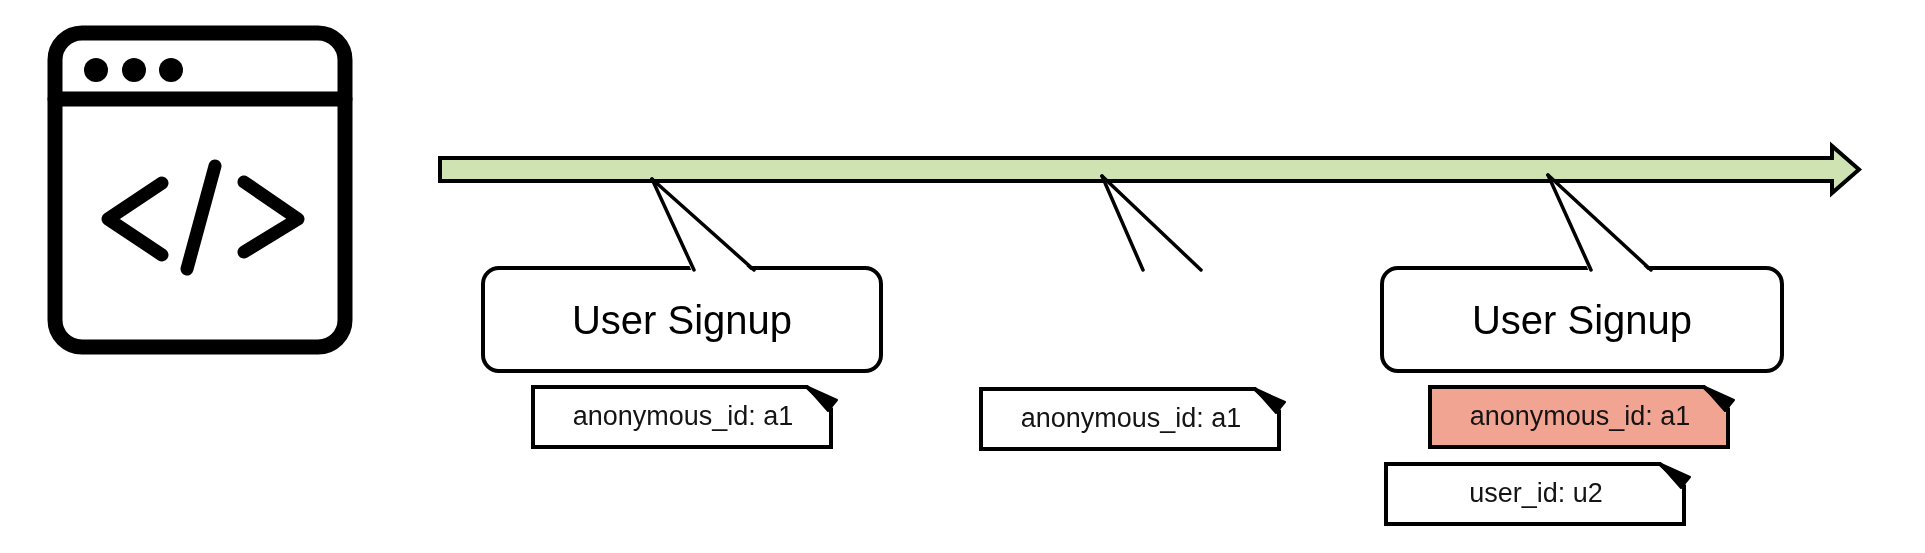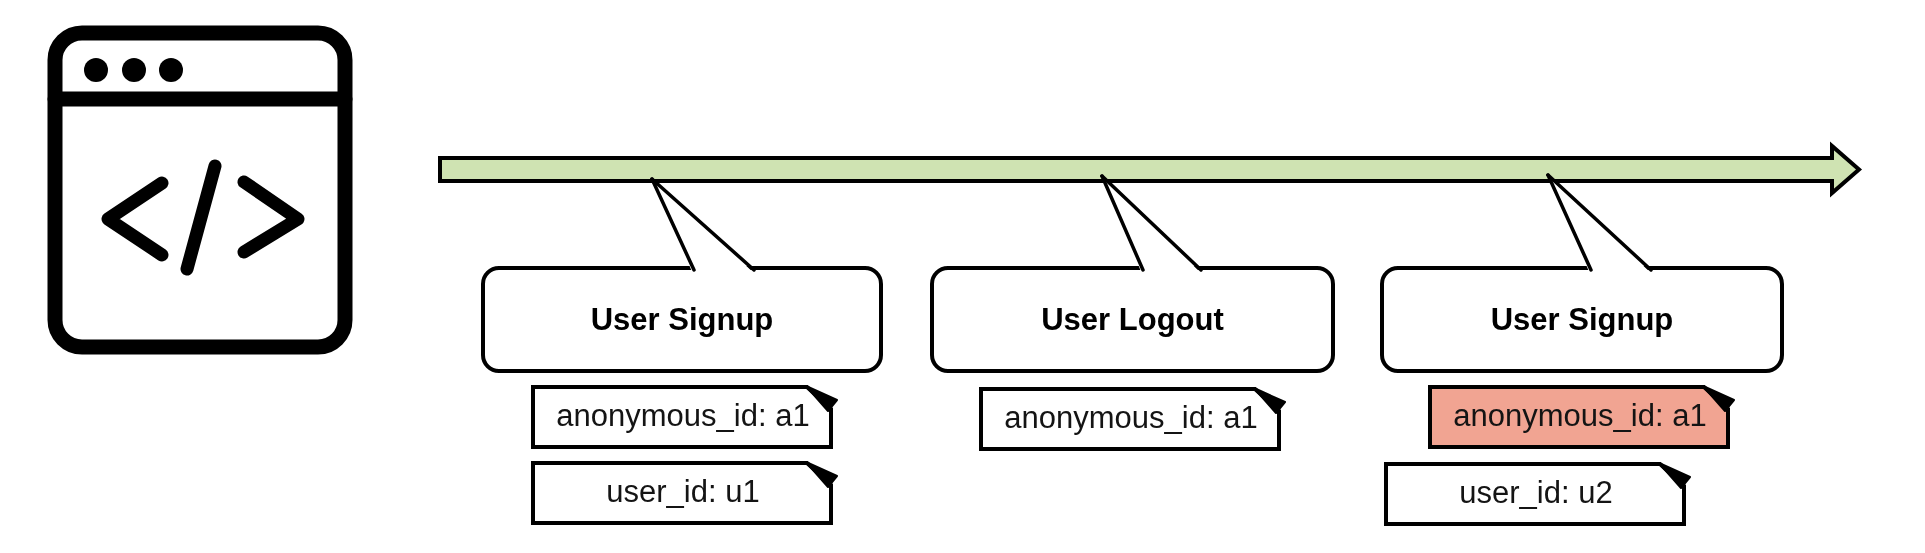--- a/index.html
+++ b/index.html
@@ -18,39 +18,39 @@
   .icon-stroke{fill:none;stroke:#000;stroke-width:15;stroke-linecap:round;stroke-linejoin:round;}
   .icon-glyph{fill:none;stroke:#000;stroke-width:13;stroke-linecap:round;stroke-linejoin:round;}
   .icon-dot{fill:#000;stroke:none;}
 
   
   .callout{
     position:absolute;top:266px;height:107px;box-sizing:border-box;
     background:#fff;border:4px solid #000;border-radius:18px;
     display:flex;align-items:center;justify-content:center;z-index:2;
   }
-  .callout .title{font-size:31px;font-weight:bold;line-height:1;letter-spacing:0px;}
+  .callout .title{font-size:40px;font-weight:normal;line-height:1;letter-spacing:0px;}
   .b1{left:481px;width:402px;}
   .b2{left:930px;width:405px;}
   .b3{left:1380px;width:404px;}
 
   
   .beak-fill{fill:#fff;stroke:none;}
   .beak-leg{fill:none;stroke:#000;stroke-width:3.5;stroke-linecap:round;}
 
   
   .tag{position:absolute;width:312px;height:66px;z-index:2;}
   .tag svg{position:absolute;left:0;top:0;display:block;}
   .tag-body{fill:#fff;stroke:#000;stroke-width:4;stroke-linejoin:miter;}
   .tag.highlight .tag-body{fill:var(--highlight-fill,#f1a492);}
   .tag-fold{fill:#000;stroke:#000;stroke-width:2;stroke-linejoin:round;}
   .tag .label{
     position:absolute;left:0;top:0;width:304px;height:64px;
     display:flex;align-items:center;justify-content:center;
-    font-size:31px;color:#141414;
+    font-size:27px;color:#141414;
   }
   .t1a{left:531px;top:384px;}
   .t1b{left:531px;top:460px;}
   .t2a{left:979px;top:386px;}
   .t3a{left:1428px;top:384px;}
   .t3b{left:1384px;top:461px;}
 </style>
 </head>
 <body>
 
@@ -68,23 +68,20 @@
         <line class="icon-glyph" x1="215" y1="166" x2="187" y2="269"></line>
         <polyline class="icon-glyph" points="244,182 298,219 244,252"></polyline>
       </g>
     </g>
     <path class="arrow-path" d="M 440,158 L 1832,158 L 1832,146 L 1859,169.5 L 1832,193 L 1832,181 L 440,181 Z"></path>
   </svg>
 
   <div class="callout b1">
     <span class="title">User Signup</span>
   </div>
-  <div class="callout b2">
-    <span class="title">User Logout</span>
-  </div>
   <div class="callout b3">
     <span class="title">User Signup</span>
   </div>
 
   <svg class="layer over" width="1925" height="553" viewBox="0 0 1925 553">
     <g>
       <polygon class="beak-fill" points="652,179 693,274 755,274"></polygon>
       <line class="beak-leg" x1="652" y1="179" x2="694" y2="270"></line>
       <line class="beak-leg" x1="652" y1="179" x2="754" y2="270"></line>
     </g>
@@ -100,27 +97,20 @@
     </g>
   </svg>
 
   <div class="tag t1a">
     <svg width="312" height="66" viewBox="0 0 312 66">
       <path class="tag-body" d="M 2,3 L 276,3 L 300,25 L 300,63 L 2,63 Z"></path>
       <path class="tag-fold" d="M 275,2 L 306,16 L 297,27 Z"></path>
     </svg>
     <span class="label">anonymous_id: a1</span>
   </div>
-  <div class="tag t1b">
-    <svg width="312" height="66" viewBox="0 0 312 66">
-      <path class="tag-body" d="M 2,3 L 276,3 L 300,25 L 300,63 L 2,63 Z"></path>
-      <path class="tag-fold" d="M 275,2 L 306,16 L 297,27 Z"></path>
-    </svg>
-    <span class="label">user_id: u1</span>
-  </div>
 
   <div class="tag t2a">
     <svg width="312" height="66" viewBox="0 0 312 66">
       <path class="tag-body" d="M 2,3 L 276,3 L 300,25 L 300,63 L 2,63 Z"></path>
       <path class="tag-fold" d="M 275,2 L 306,16 L 297,27 Z"></path>
     </svg>
     <span class="label">anonymous_id: a1</span>
   </div>
 
   <div class="tag t3a highlight">

